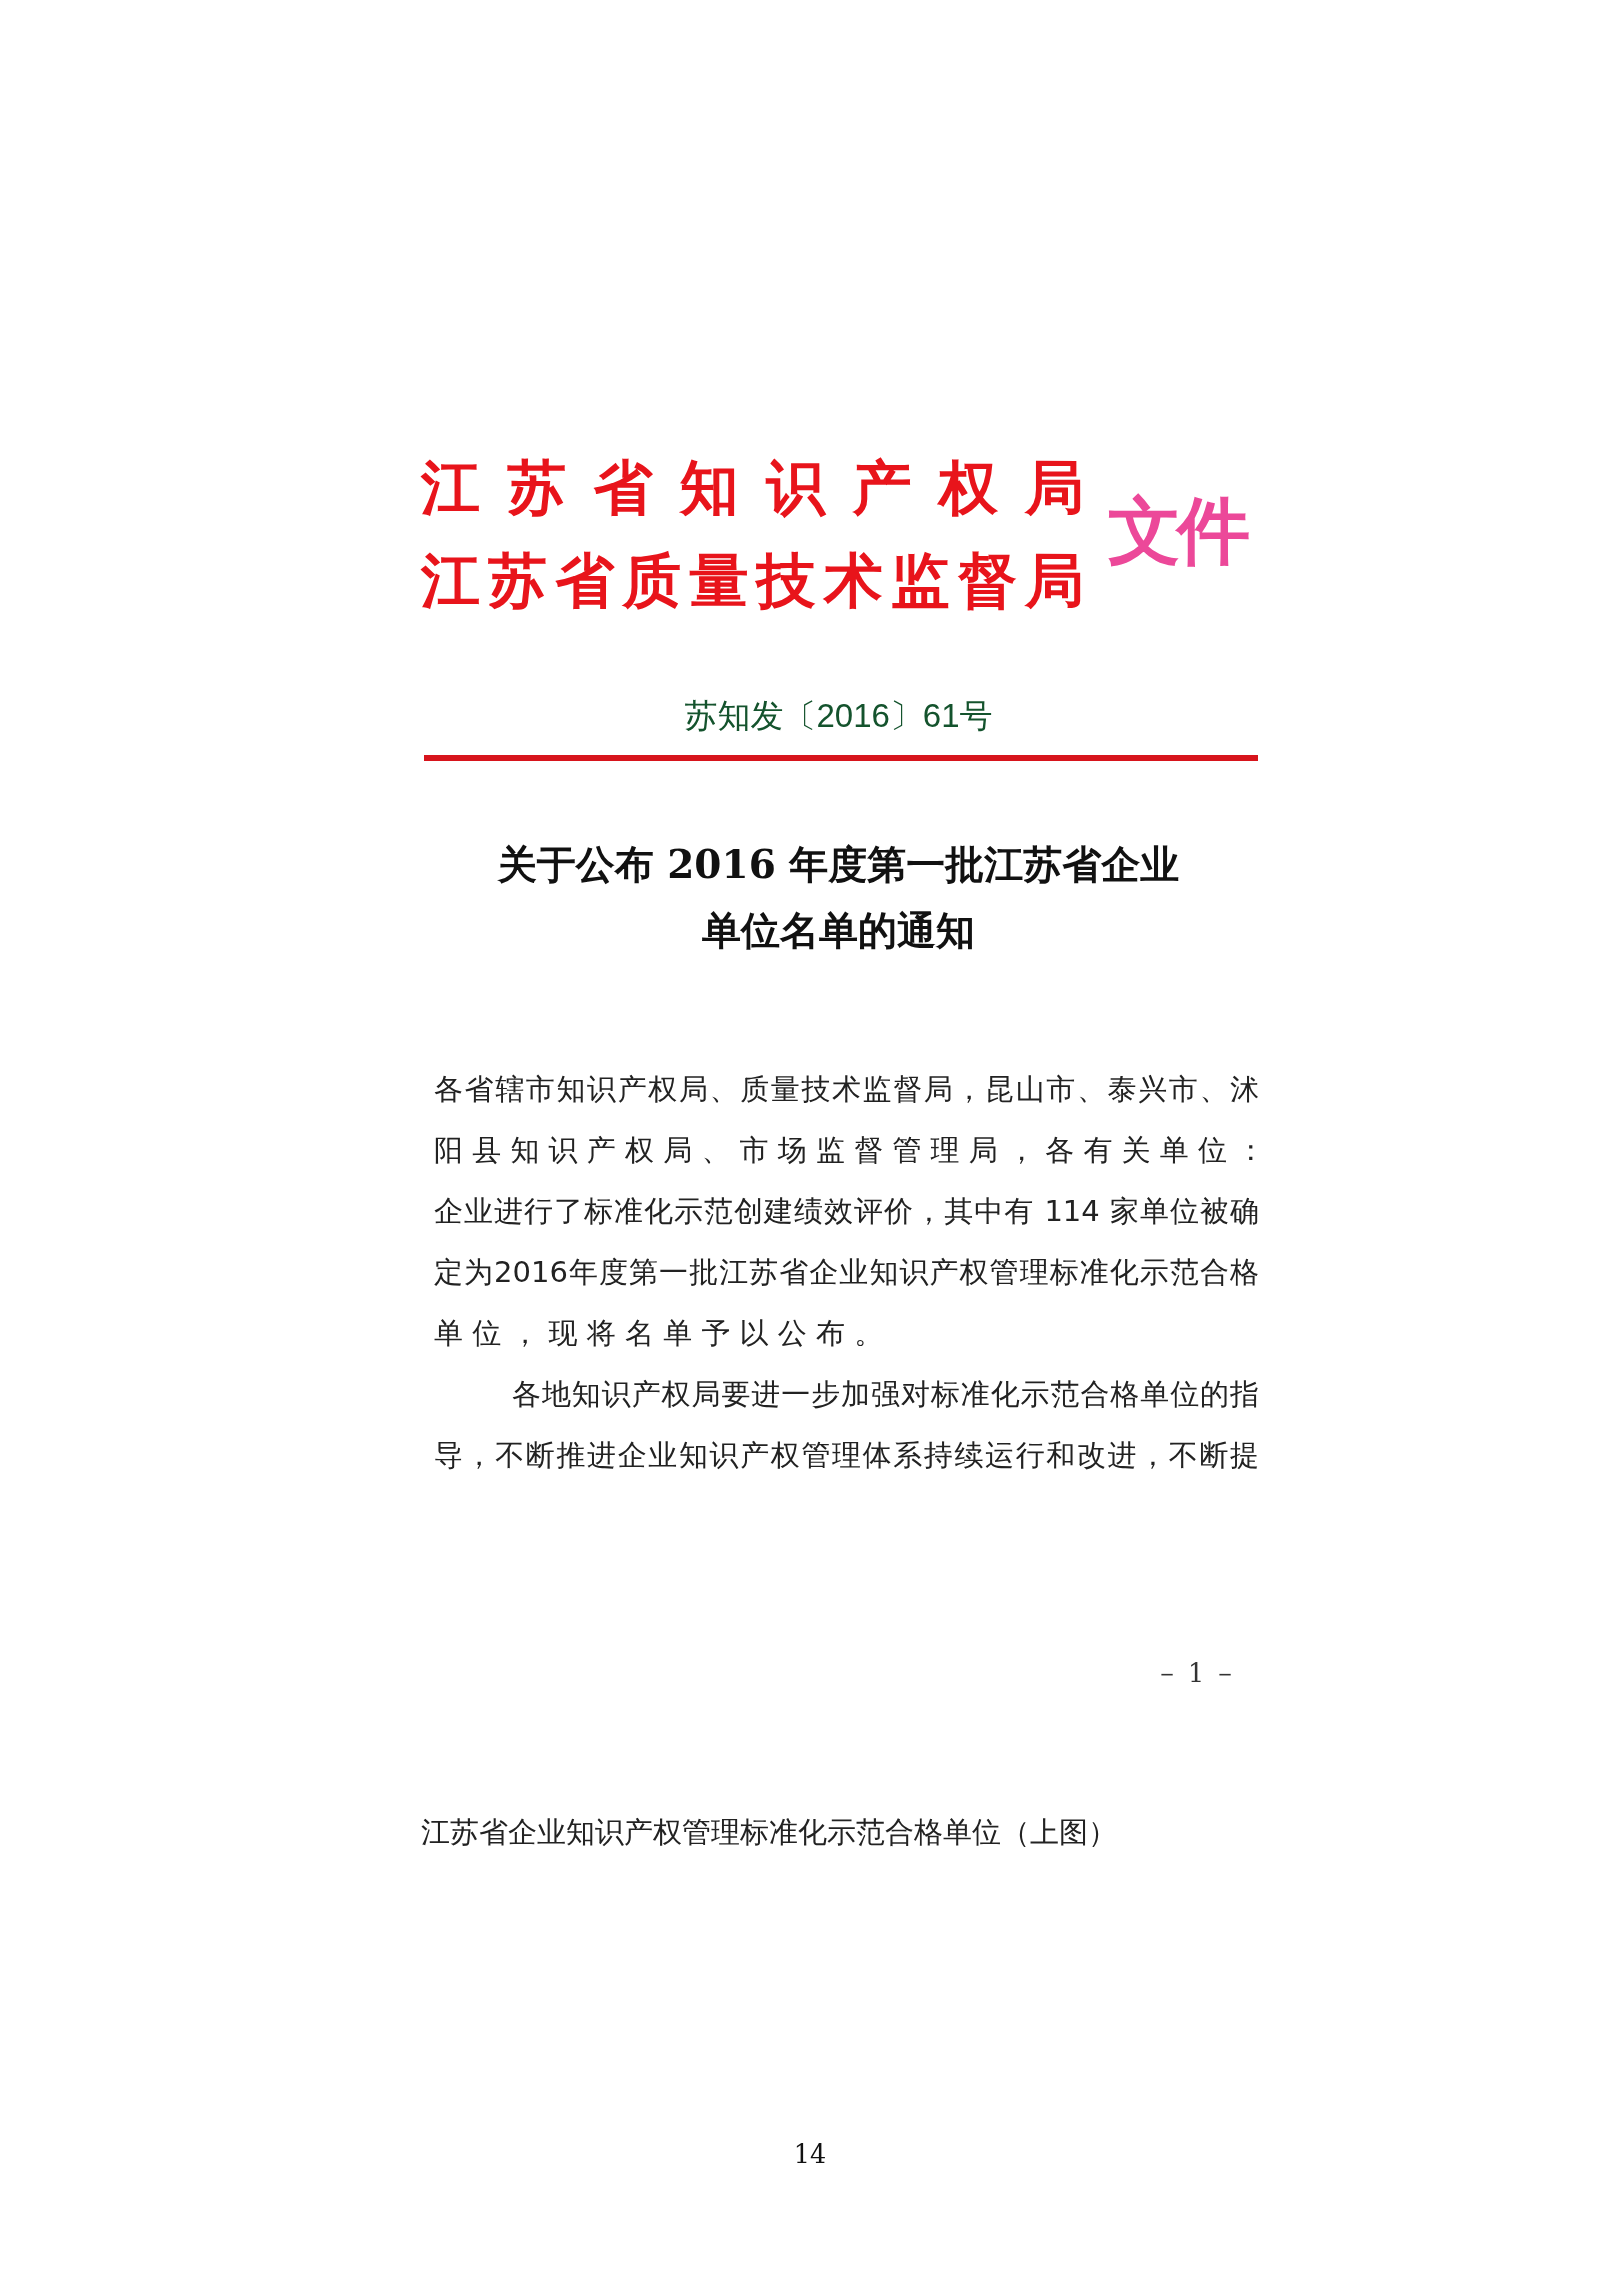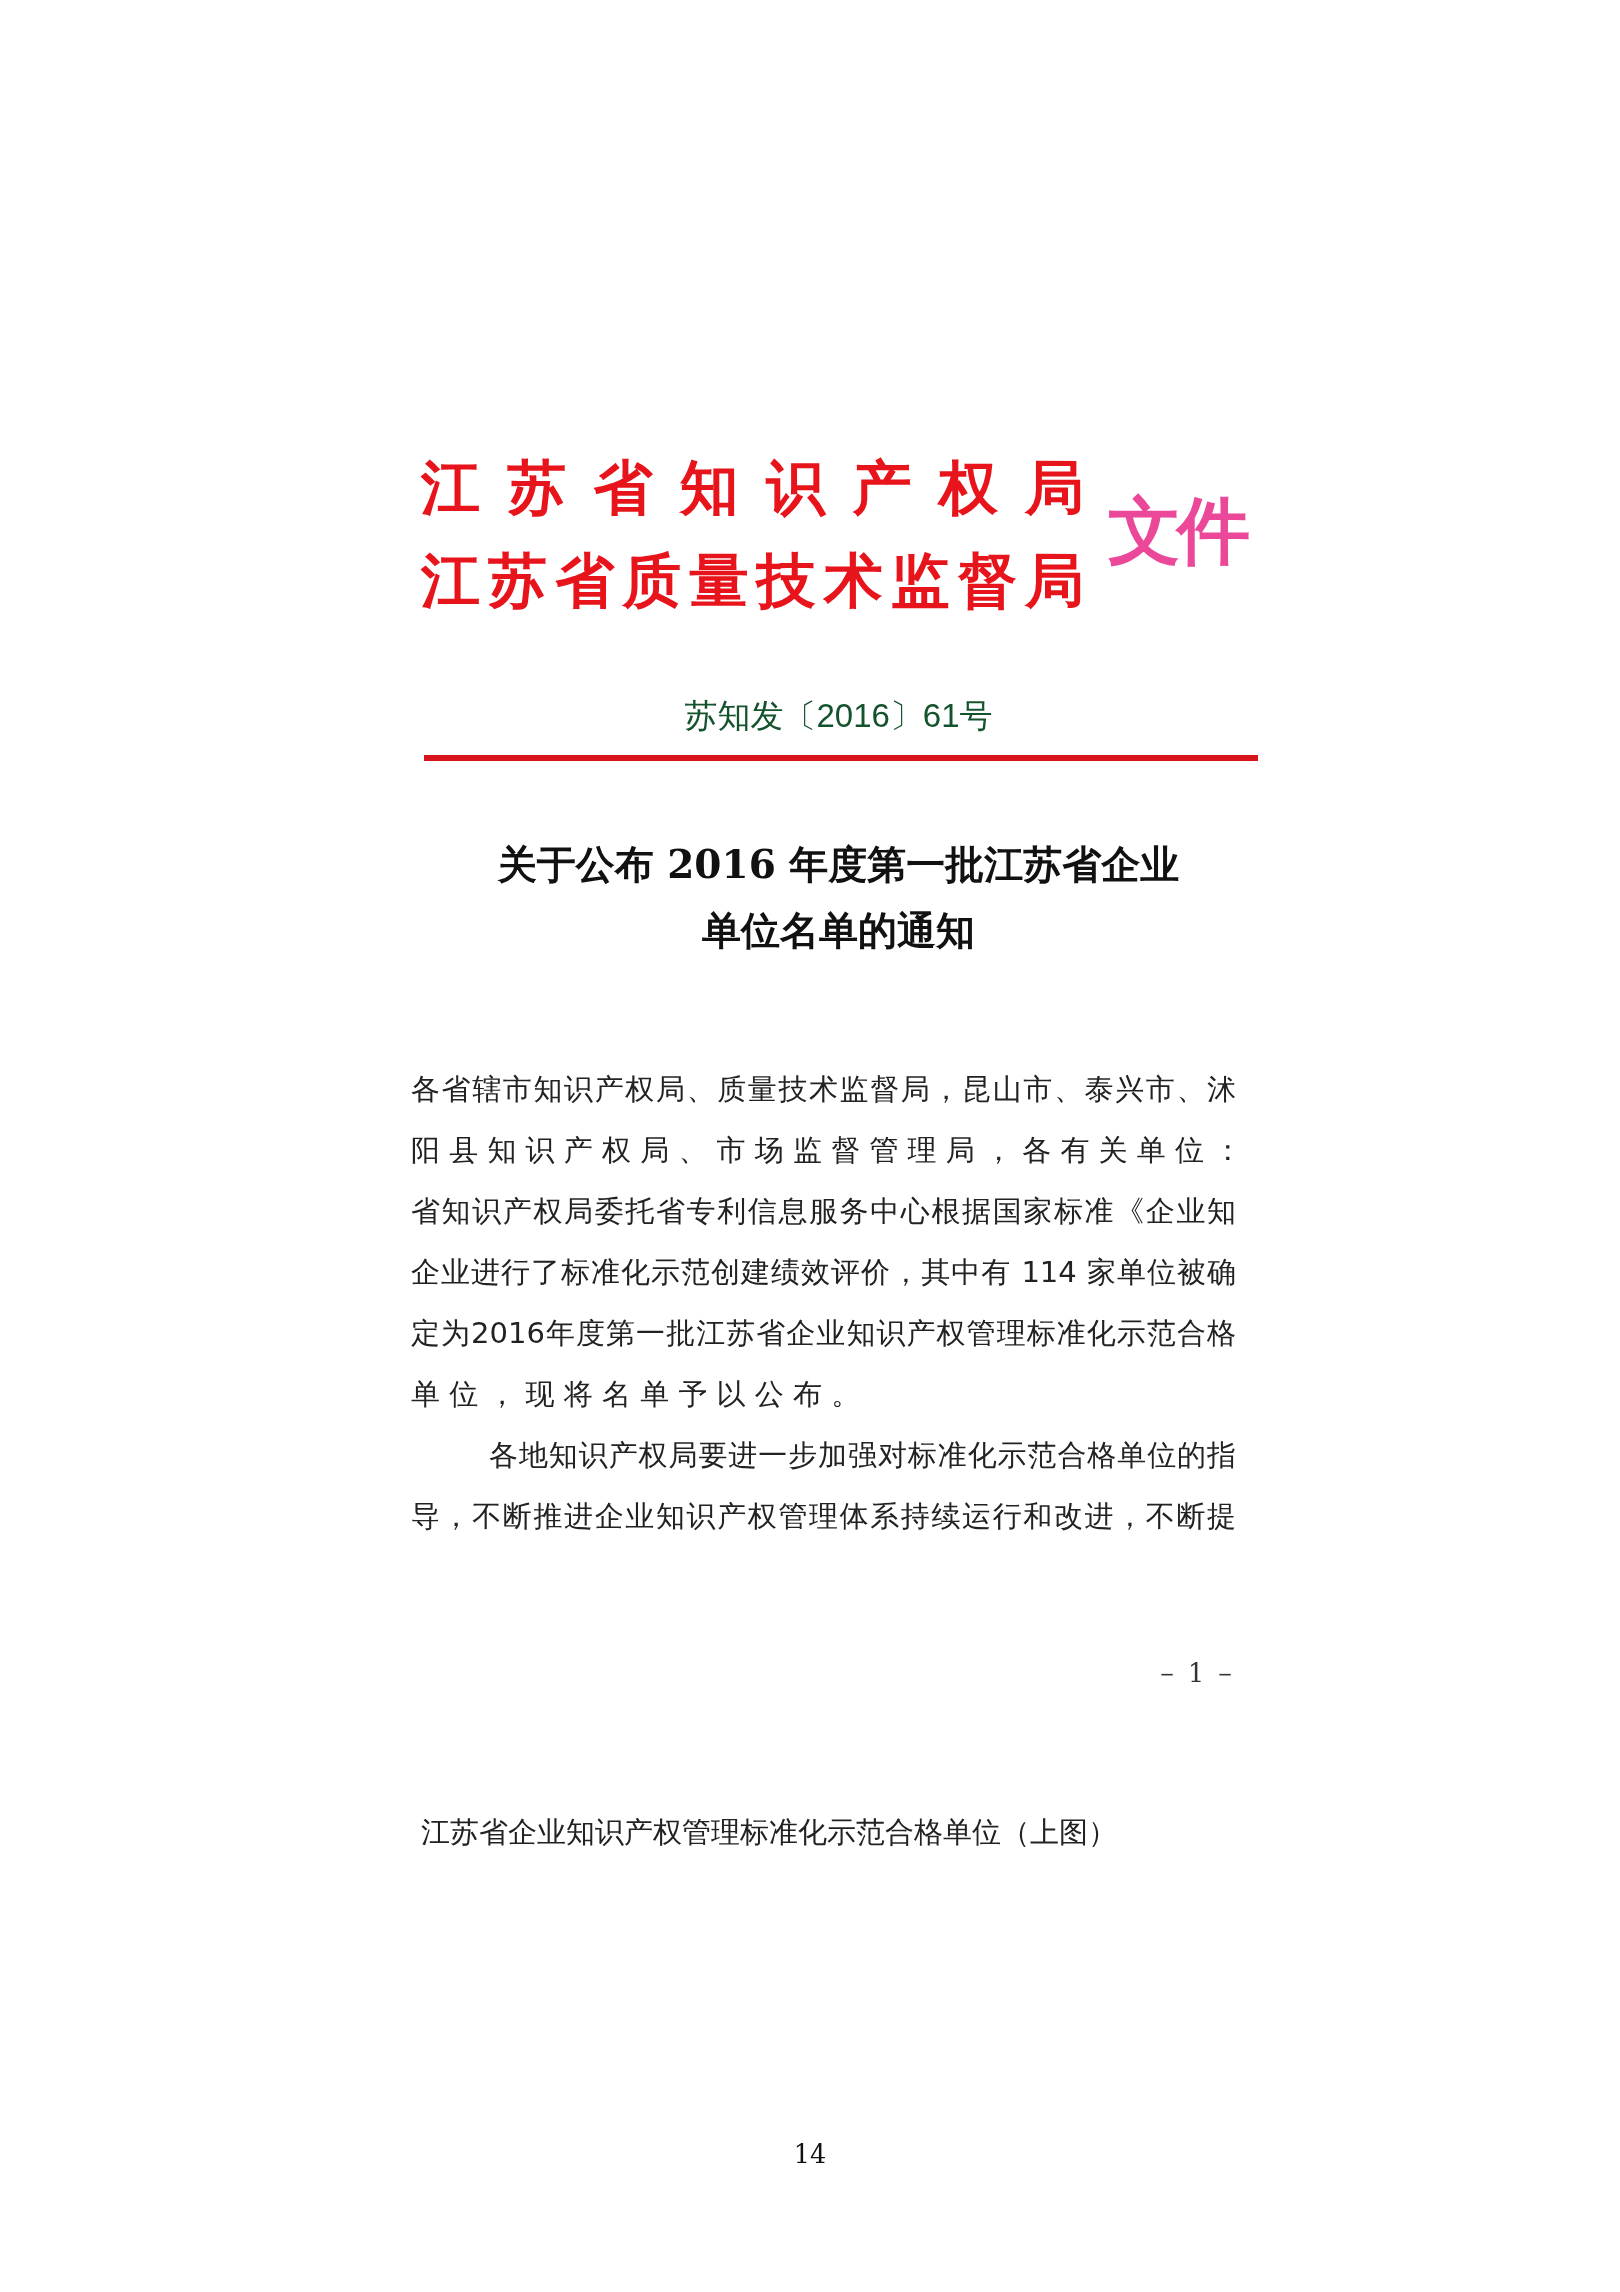--- a/index.html
+++ b/index.html
@@ -83,21 +83,21 @@
       font-weight: bold;
       font-size: 39px;
       line-height: 66px;
       color: #111111;
     }
     .title div { white-space: nowrap; }
 
     
     .body-text {
       position: absolute;
-      left: 411px;
+      left: 434px;
       width: 825px;
       top: 1059px;
       font-family: "DejaVu Sans", "Liberation Sans", sans-serif;
       font-size: 29px;
       line-height: 61px;
       color: #222222;
     }
     .body-line {
       white-space: nowrap;
       height: 61px;
@@ -184,21 +184,20 @@
 <div class="red-rule"></div>
 
 <div class="title">
   <div>关于公布 2016 年度第一批江苏省企业</div>
   <div>单位名单的通知</div>
 </div>
 
 <div class="body-text">
   <div class="body-line">各省辖市知识产权局、质量技术监督局，昆山市、泰兴市、沭</div>
   <div class="body-line last">阳县知识产权局、市场监督管理局，各有关单位：</div>
-  <div class="body-line">省知识产权局委托省专利信息服务中心根据国家标准《企业知</div>
   <div class="body-line">企业进行了标准化示范创建绩效评价，其中有 114 家单位被确</div>
   <div class="body-line">定为2016年度第一批江苏省企业知识产权管理标准化示范合格</div>
   <div class="body-line last">单位，现将名单予以公布。</div>
   <div class="body-line indent">各地知识产权局要进一步加强对标准化示范合格单位的指</div>
   <div class="body-line">导，不断推进企业知识产权管理体系持续运行和改进，不断提</div>
 </div>
 
 <div class="page-marker">－ 1 －</div>
 
 <div class="caption">江苏省企业知识产权管理标准化示范合格单位（上图）</div>

